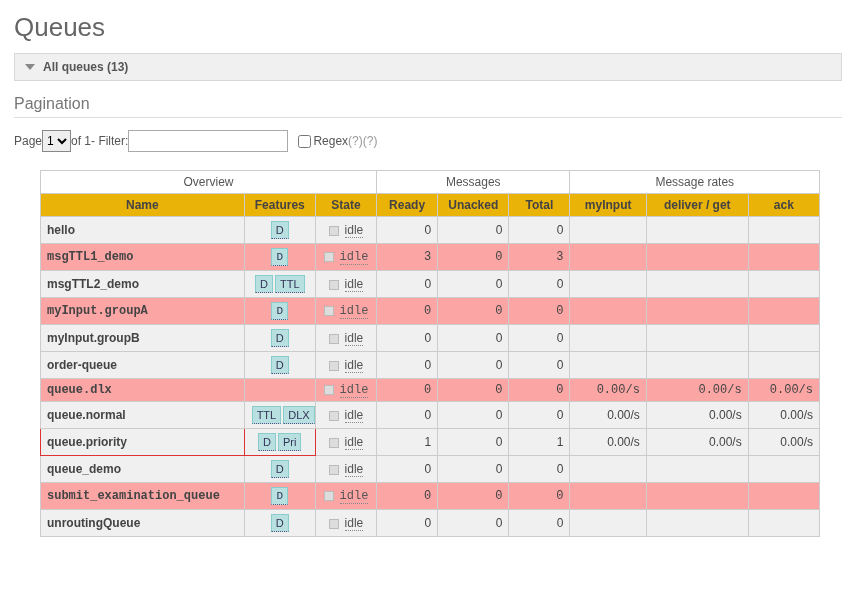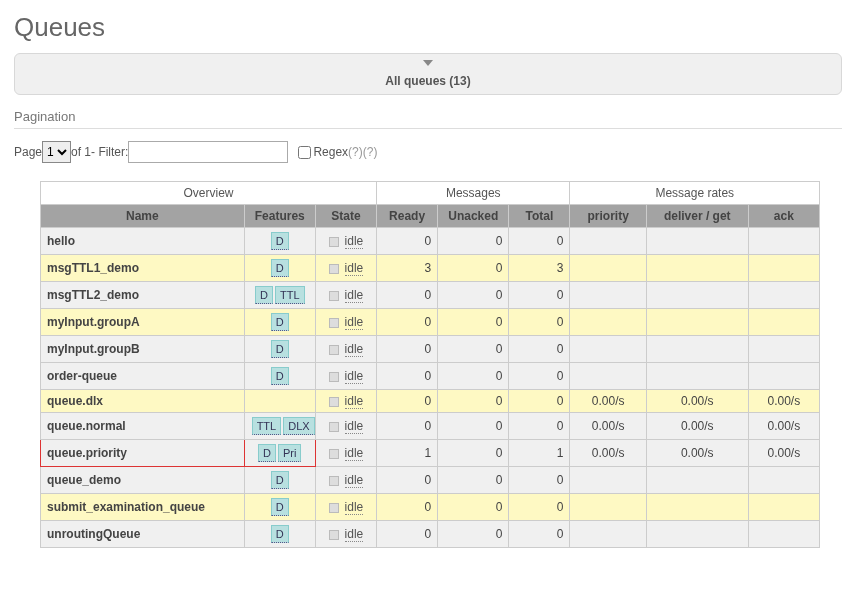--- a/index.html
+++ b/index.html
@@ -13,40 +13,39 @@
   }
   h1 {
     font-size: 26px;
     font-weight: normal;
     color: #666;
     margin: 0 0 10px 0;
   }
   .accordion-head {
     background: #f0f0f0;
     border: 1px solid #d8d8d8;
-    border-radius: 6px;
+    border-radius: 0;
     padding: 6px 10px;
     font-weight: bold;
     color: #555;
     display: flex;
     align-items: center;
     gap: 8px;
     cursor: pointer;
-    flex-direction: column;
   }
   .accordion-head .tri {
     width: 0; height:0;
     border-left:5px solid transparent;
     border-right:5px solid transparent;
     border-top:6px solid #888;
   }
   .section-sub {
     color: #777;
     margin: 14px 0 4px 0;
-    font-size: 13px;
+    font-size: 16px;
   }
   hr.thin { border:none; border-top:1px solid #ddd; margin:4px 0 12px 0;}
   .pag-row {
     display:flex;
     align-items:center;
     color:#555;
     margin-bottom: 18px;
   }
   select.page-sel {
     font-family: inherit;
@@ -84,33 +83,33 @@
     height:22px;
   }
   th.group {
     background:#fff;
     font-weight:normal;
     color:#555;
     text-align:center;
     padding:6px 4px;
   }
   th.colh {
-    background:#a3a3a3;
+    background:#eab308;
     font-weight:bold;
     color:#444;
     text-align:center;
     padding:6px 4px;
   }
   td.name {
     font-weight:bold;
     color:#444;
     text-align:left;
   }
   tr.alt td { background:#f0f0f0; }
-  tr.norm td { background:#fef9c3; }
+  tr.norm td { background:#fca5a5;font-family:Liberation Mono, monospace; }
   td.feat { text-align:center; white-space:nowrap;}
   td.state { text-align:center; white-space:nowrap;}
   .state-dot {
     display:inline-block;
     width:10px; height:10px;
     background:#ddd;
     border:1px solid #bbb;
     vertical-align:middle;
     margin-right:6px;
   }
@@ -123,21 +122,21 @@
     background:#b8e0e0;
     color:#335;
     padding:1px 4px;
     font-size:11px;
     border:1px solid #8cc;
     border-bottom:1px dotted #558;
     line-height:14px;
     margin:0 1px;
   }
   td.num { text-align:right; color:#444; padding-right:10px;}
-  td.rate { text-align:center; color:#444; padding-right:10px;}
+  td.rate { text-align:right; color:#444; padding-right:10px;}
   
   .hl-cell { border:1px solid #d33 !important; }
 </style>
 </head>
 <body>
 
 <h1>Queues</h1>
 
 <div class="accordion-head">
   <span class="tri"></span>
@@ -180,21 +179,21 @@
         <th class="group" colspan="3">Messages</th>
         <th class="group" colspan="3">Message rates</th>
       </tr>
       <tr>
         <th class="colh">Name</th>
         <th class="colh">Features</th>
         <th class="colh">State</th>
         <th class="colh">Ready</th>
         <th class="colh">Unacked</th>
         <th class="colh">Total</th>
-        <th class="colh">priority</th>
+        <th class="colh">myInput</th>
         <th class="colh">deliver / get</th>
         <th class="colh">ack</th>
       </tr>
     </thead>
     <tbody id="qbody">
         <tr class="alt">
           <td class="name">hello</td>
           <td class="feat"><span class="badge">D</span></td>
           <td class="state"><span class="state-dot"></span><span class="state-txt">idle</span></td>
           <td class="num">0</td>

